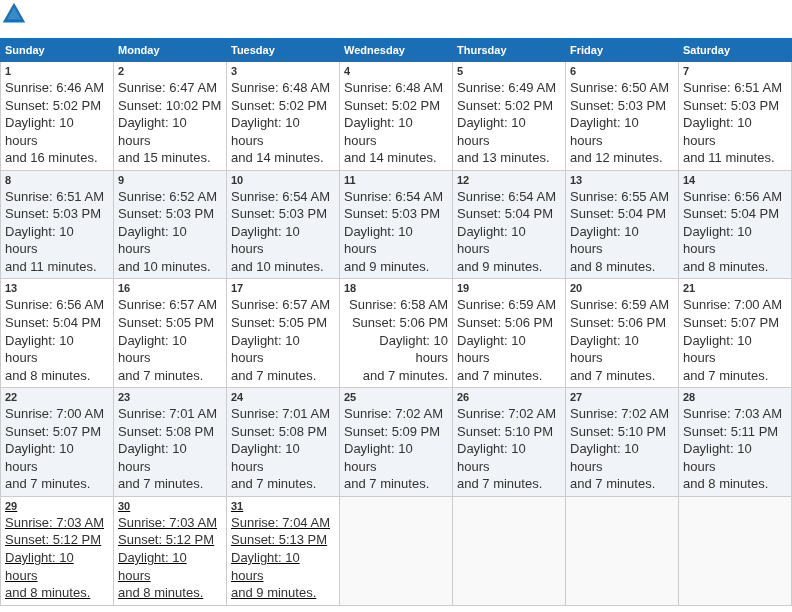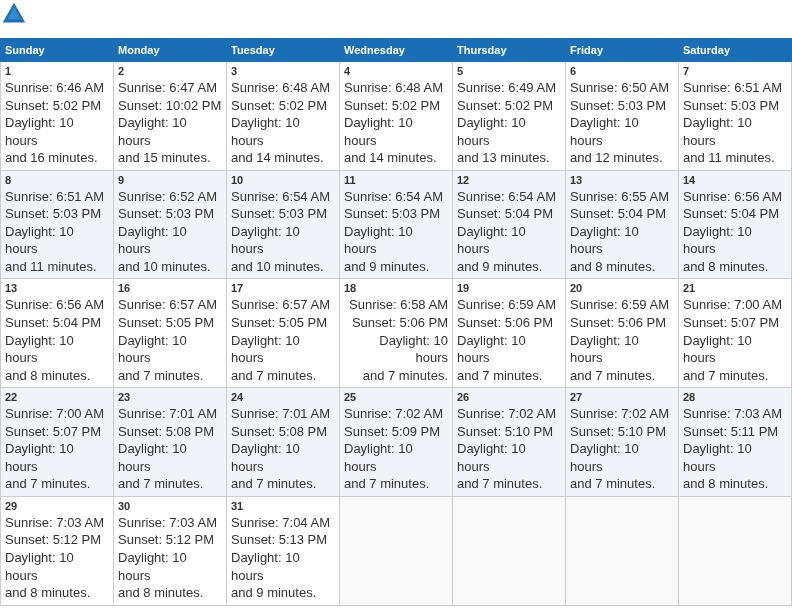--- a/index.html
+++ b/index.html
@@ -89,20 +89,21 @@
     .day-info {
       font-size: 13px;
       color: #333;
       line-height: 1.35;
     }
     .empty-cell {
       background: #f9f9f9 !important;
     }
     .last-row td {
       height: 50px;
+      text-decoration: underline;
     }
   </style>
 </head>
 <body>
 
 <div class="page">
   <div class="header">
     <div class="logo">
       <svg class="logo-icon" viewBox="0 0 40 40">
         <polygon points="20,4 36,32 4,32" fill="#1a6eb5"></polygon>

